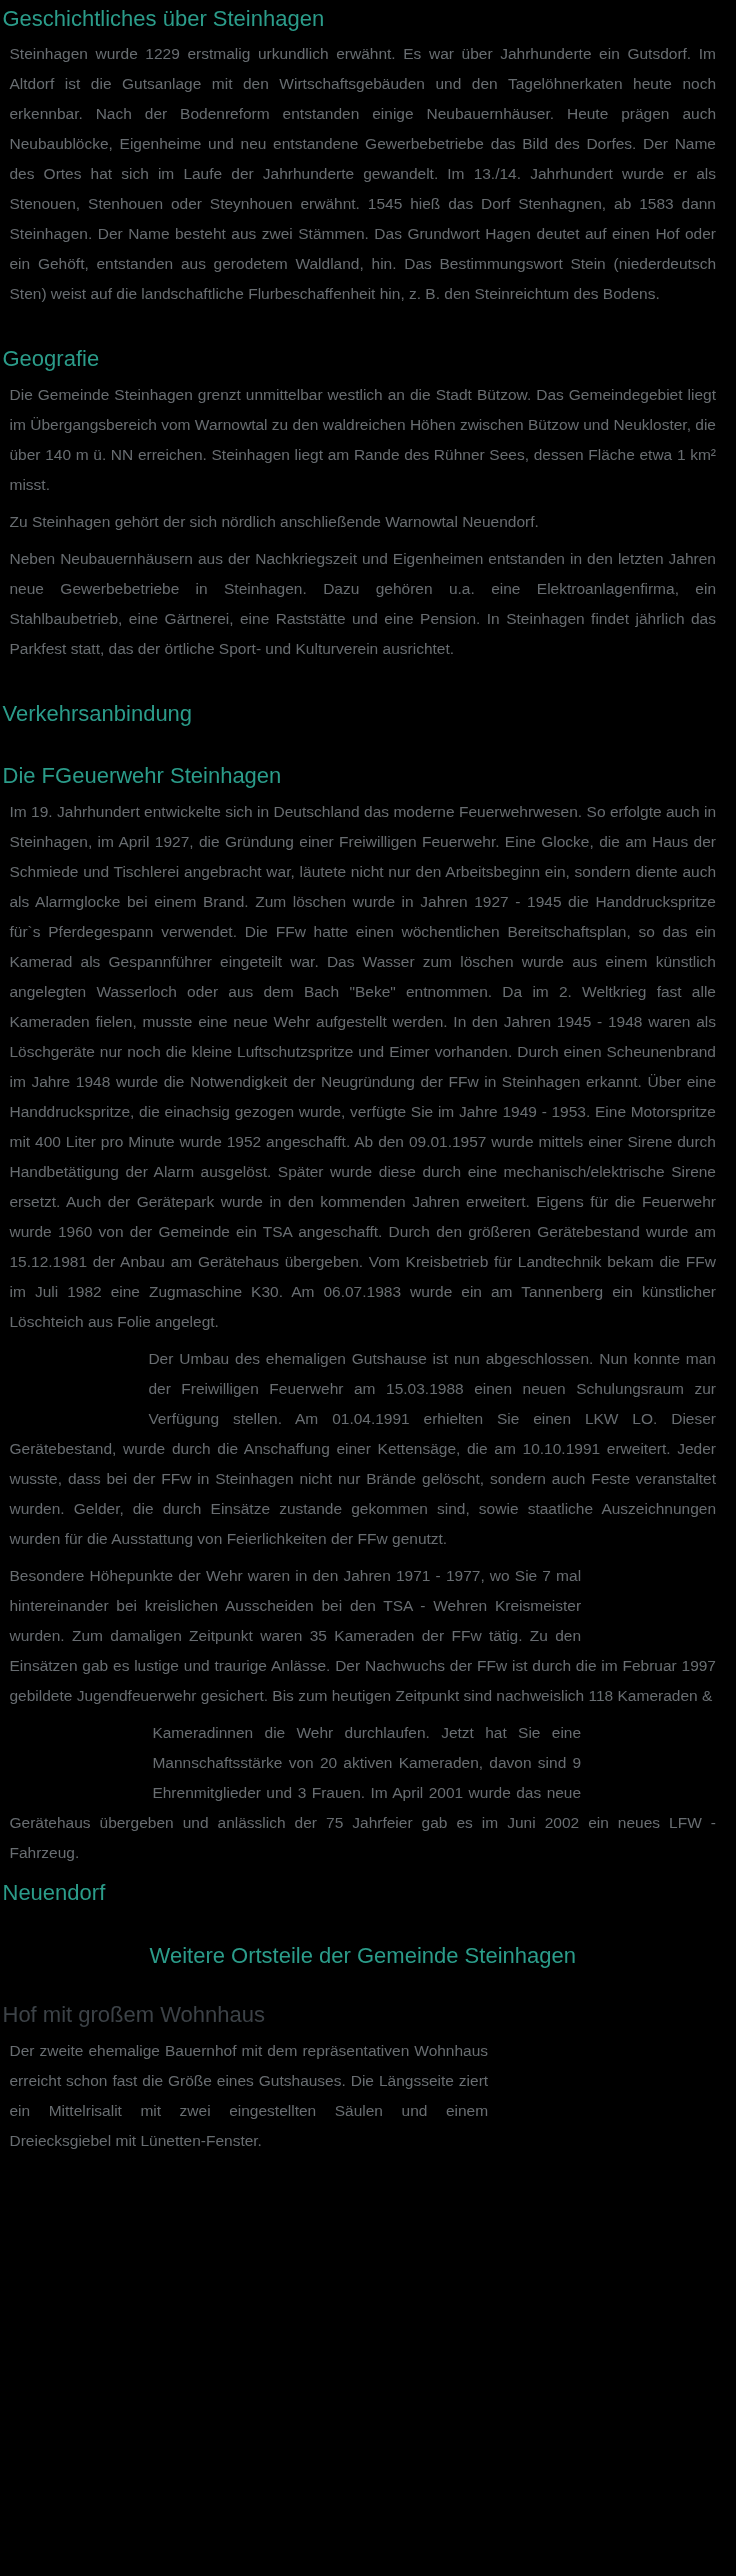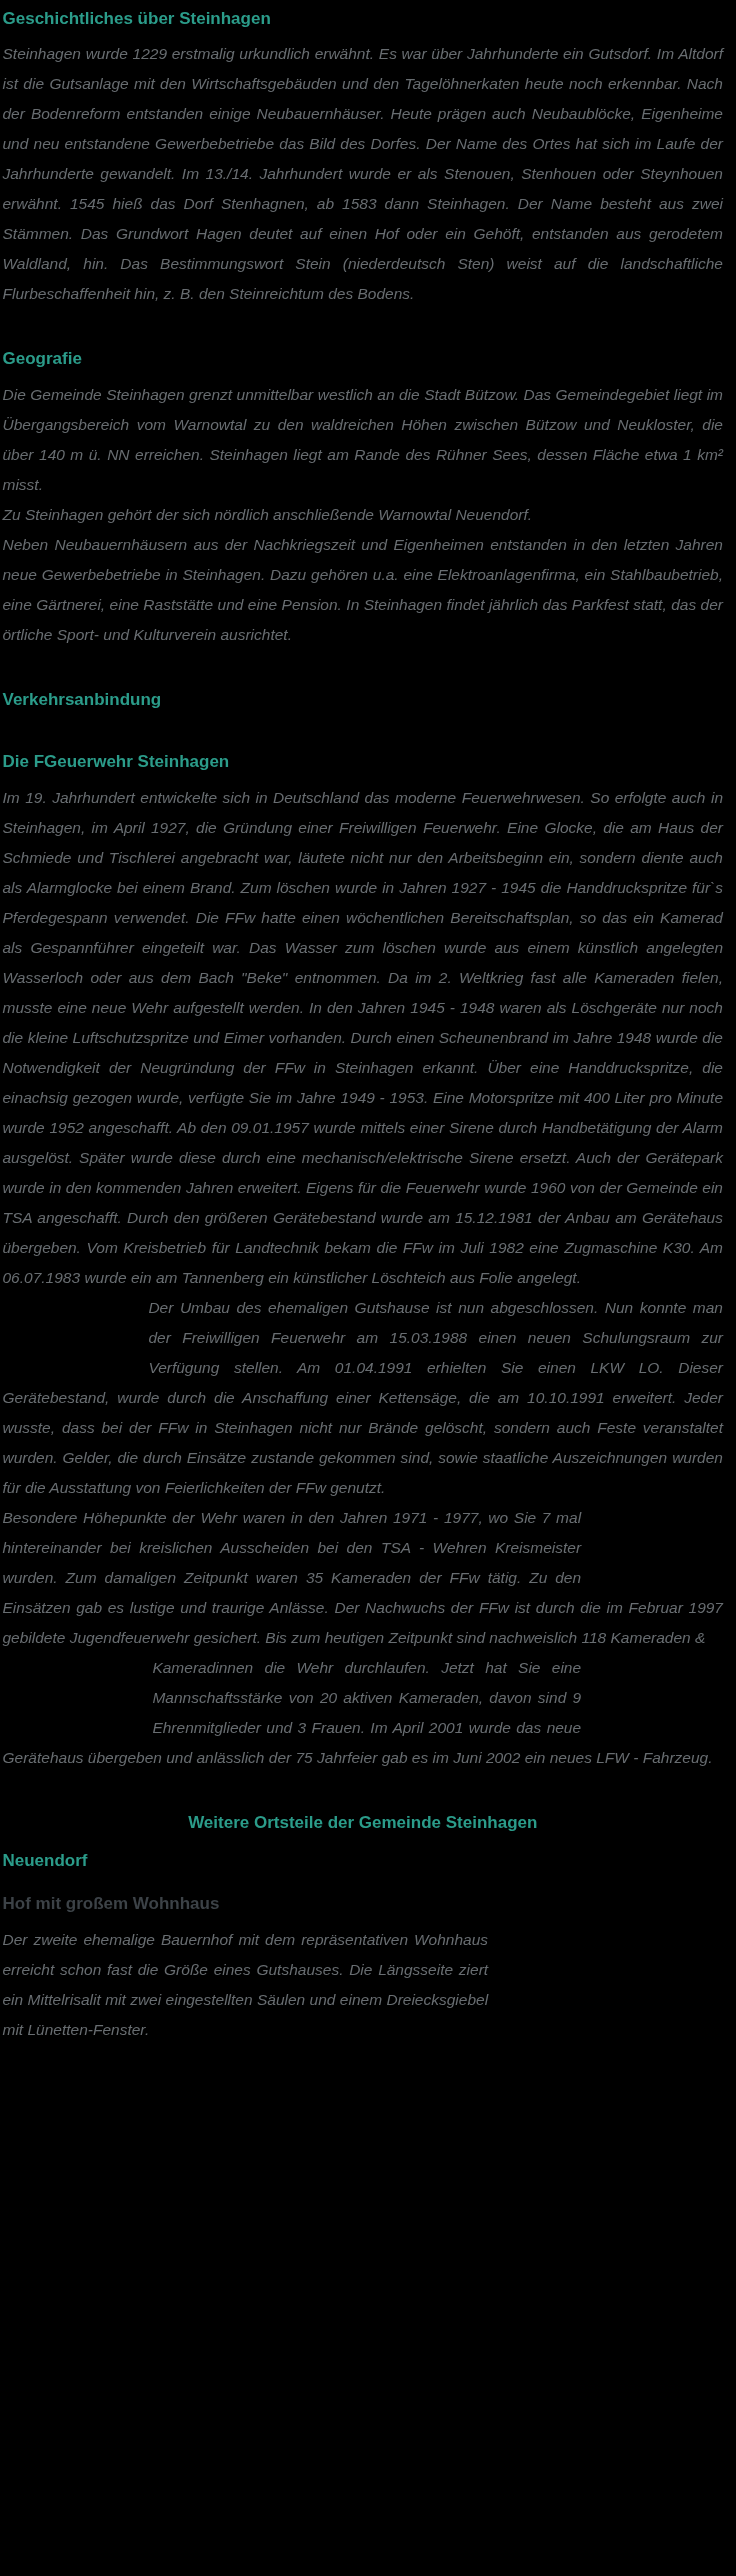--- a/index.html
+++ b/index.html
@@ -10,36 +10,35 @@
     height: 2576px;
     overflow: hidden;
     padding: 6.5px 13px 0 2.5px;
     background: #000000;
     font-family: "Liberation Sans", sans-serif;
     font-size: 15.5px;
     line-height: 30px;
     color: #686d71;
   }
   .page p {
-    margin: 0;
+    margin: 7px;
     text-align: justify;
-    font-style: italic;
   }
   h2 {
-    font-size: 17px;
+    font-size: 22px;
     line-height: 24.5px;
-    font-weight: bold;
+    font-weight: normal;
     margin: 38px 0 8.2px 0;
   }
   h2.teal { color: #2b9c8a; }
   h2.gray { color: #3c4247; }
   h2.first { margin-top: 0; }
   h2.centered { text-align: center; }
   h2.tight { margin-top: 13px; }
-  h2.hof { margin-top: 19px; }
+  h2.hof { margin-top: 35px; }
   .mt-gap { margin-top: 36px; }
   
   .ph { background: transparent; }
   .fl { float: left; margin-right: 4.9px; }
   .fr { float: right; margin-left: 4.9px; }
   .ph-a { width: 141px; height: 82px; }
   .ph-b { width: 137px; height: 82px; }
   .ph-c { width: 145px; height: 82px; }
   .ph-d { width: 137px; height: 82px; }
   .ph-e { width: 230px; height: 147px; }
@@ -67,22 +66,22 @@
   <p>Der Umbau des ehemaligen Gutshause ist nun abgeschlossen. Nun konnte man der Freiwilligen Feuerwehr am 15.03.1988 einen neuen Schulungsraum zur Verfügung stellen. Am 01.04.1991 erhielten Sie einen LKW LO. Dieser Gerätebestand, wurde durch die Anschaffung einer Kettensäge, die am 10.10.1991 erweitert. Jeder wusste, dass bei der FFw in Steinhagen nicht nur Brände gelöscht, sondern auch Feste veranstaltet wurden. Gelder, die durch Einsätze zustande gekommen sind, sowie staatliche Auszeichnungen wurden für die Ausstattung von Feierlichkeiten der FFw genutzt.</p>
 
   <div class="ph fr ph-b"></div>
   <p>Besondere Höhepunkte der Wehr waren in den Jahren 1971 - 1977, wo Sie 7 mal hintereinander bei kreislichen Ausscheiden bei den TSA - Wehren Kreismeister wurden. Zum damaligen Zeitpunkt waren 35 Kameraden der FFw tätig. Zu den Einsätzen gab es lustige und traurige Anlässe. Der Nachwuchs der FFw ist durch die im Februar 1997 gebildete Jugendfeuerwehr gesichert. Bis zum heutigen Zeitpunkt sind nachweislich 118 Kameraden &amp;</p>
 
   <div class="ph fl ph-c"></div>
   <div class="ph fr ph-d"></div>
   <p>Kameradinnen die Wehr durchlaufen. Jetzt hat Sie eine Mannschaftsstärke von 20 aktiven Kameraden, davon sind 9 Ehrenmitglieder und 3 Frauen. Im April 2001 wurde das neue Gerätehaus übergeben und anlässlich der 75 Jahrfeier gab es im Juni 2002 ein neues LFW - Fahrzeug.</p>
 
 
+  <h2 class="teal tight">Neuendorf</h2>
+
   <h2 class="teal centered">Weitere Ortsteile der Gemeinde Steinhagen</h2>
-
-  <h2 class="teal tight">Neuendorf</h2>
 
   <h2 class="gray hof">Hof mit großem Wohnhaus</h2>
   <div class="ph fr ph-e"></div>
   <p>Der zweite ehemalige Bauernhof mit dem repräsentativen Wohnhaus erreicht schon fast die Größe eines Gutshauses. Die Längsseite ziert ein Mittelrisalit mit zwei eingestellten Säulen und einem Dreiecksgiebel mit Lünetten-Fenster.</p>
 
 </div>
 
 
 </body></html>

